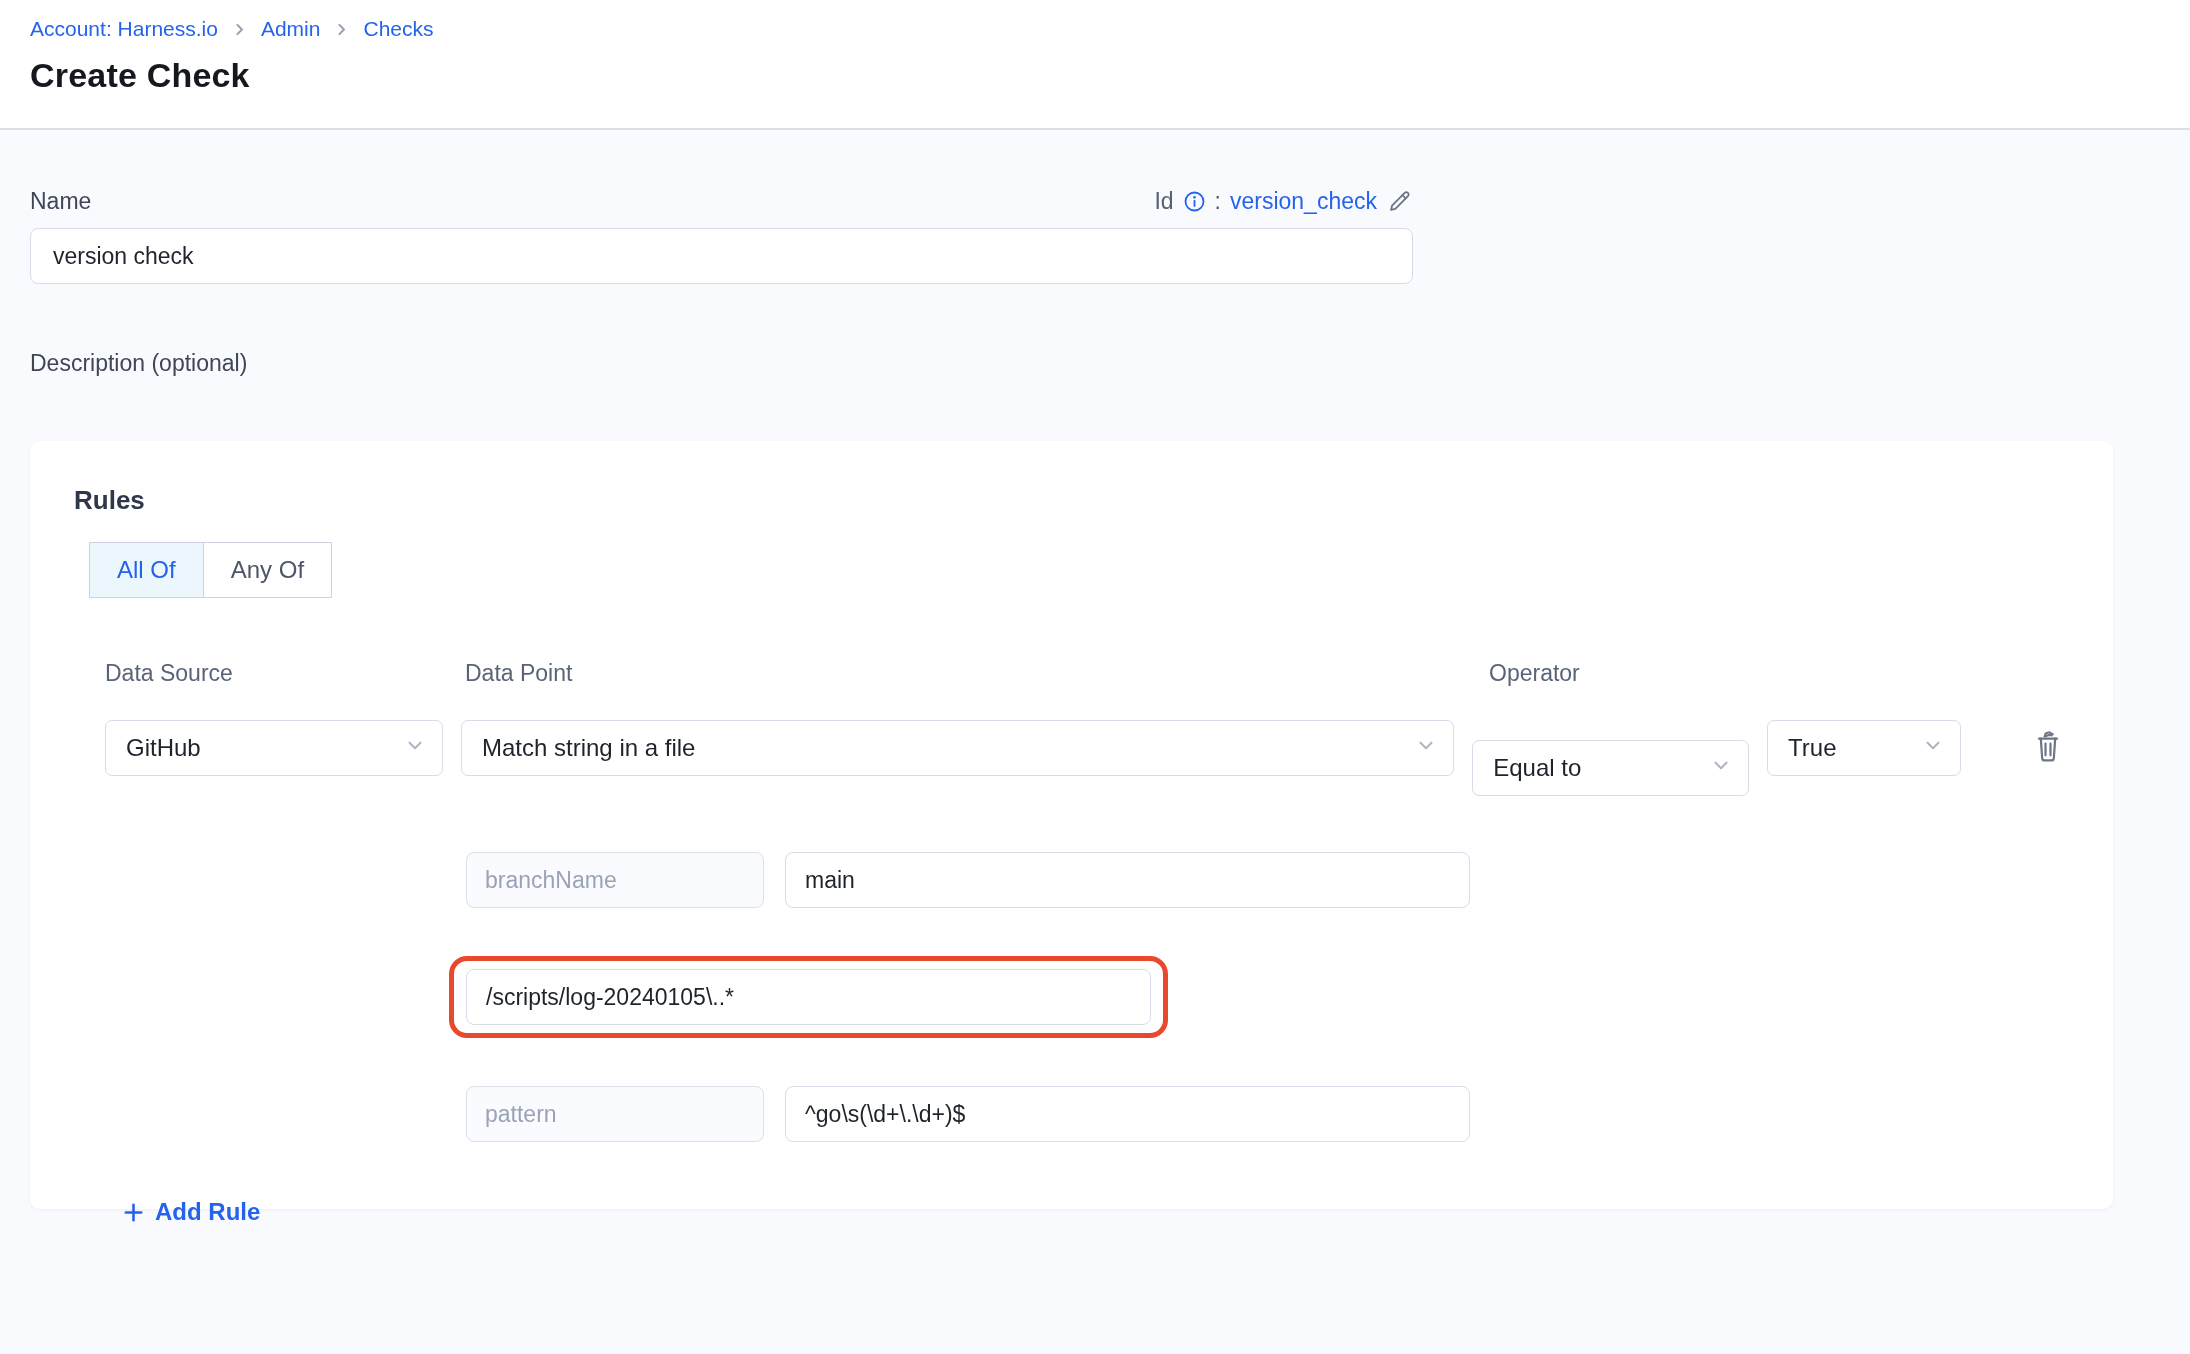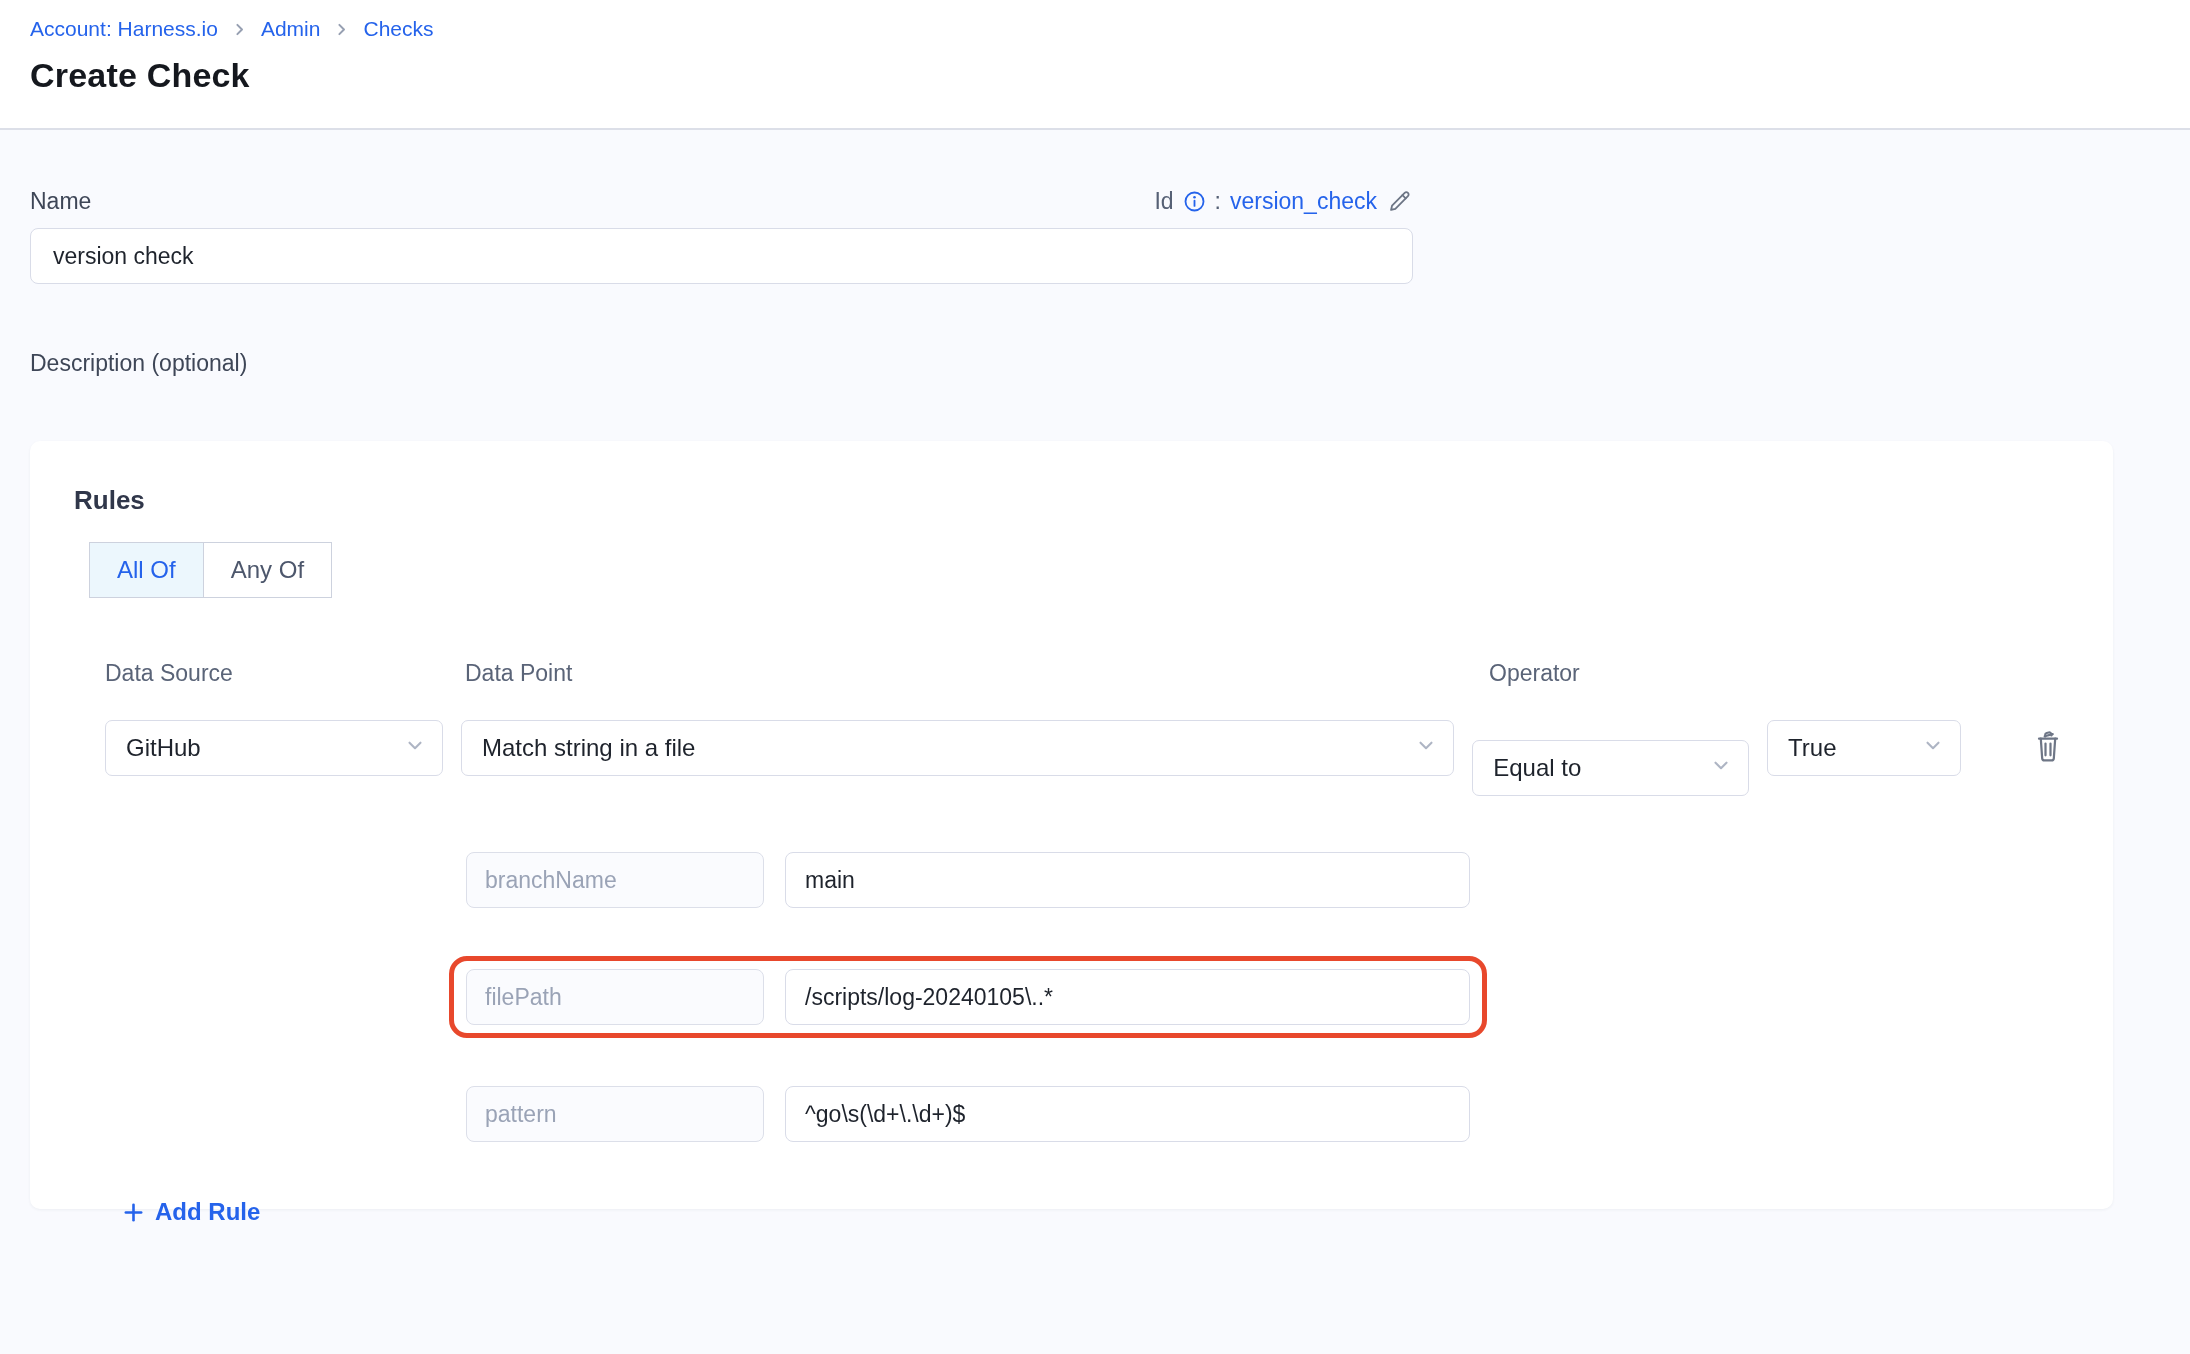--- a/index.html
+++ b/index.html
@@ -235,21 +235,20 @@
       </div>
 
       
       <div class="param-row">
         <div class="param-key">branchName</div>
         <input class="param-input" type="text" value="main" style="">
       </div>
 
       
       <div class="highlight-wrap">
-        <div class="param-key">filePath</div>
         <input class="param-input" type="text" value="/scripts/log-20240105\..*" style="">
       </div>
 
       
       <div class="param-row pattern-row">
         <div class="param-key">pattern</div>
         <input class="param-input" type="text" value="^go\s(\d+\.\d+)$" style="">
       </div>
 
       <button class="add-rule">

